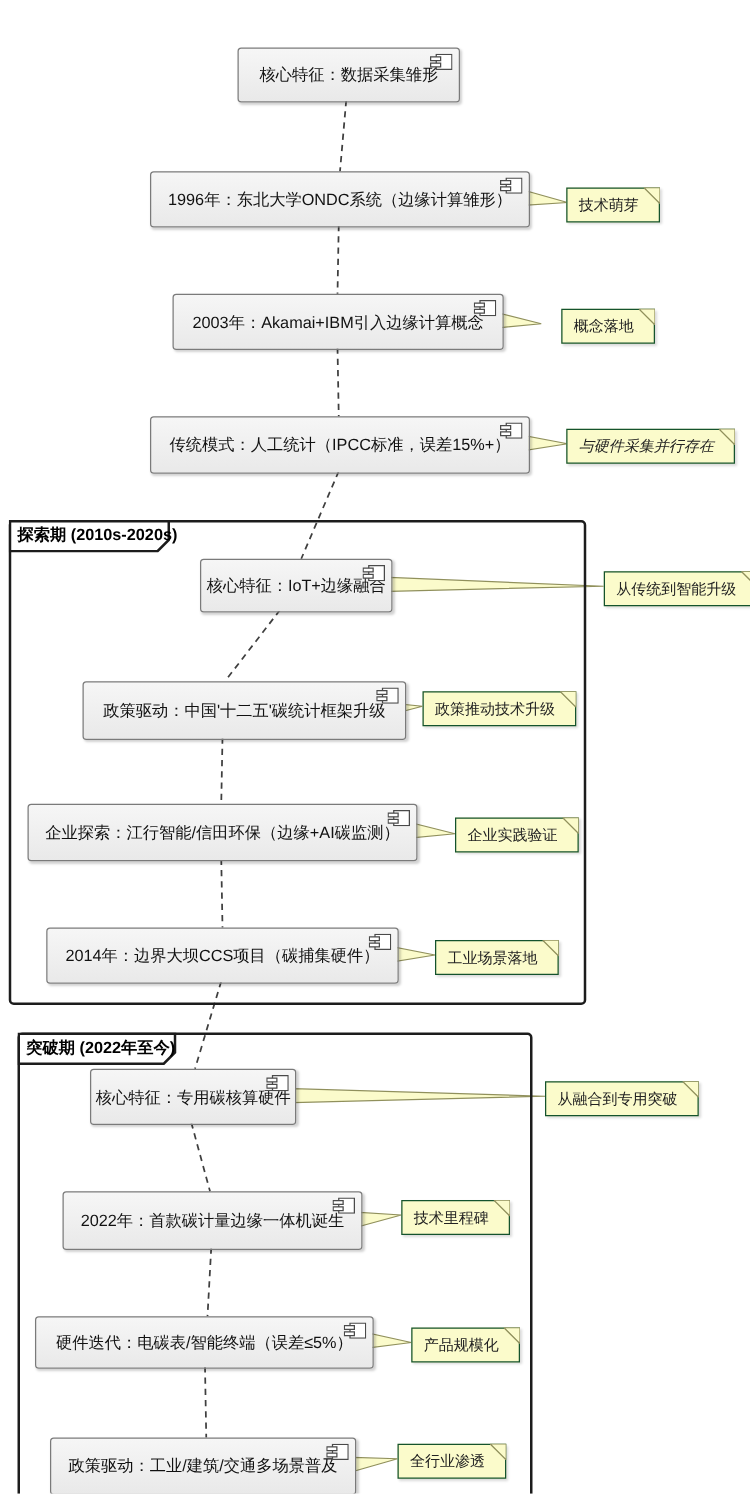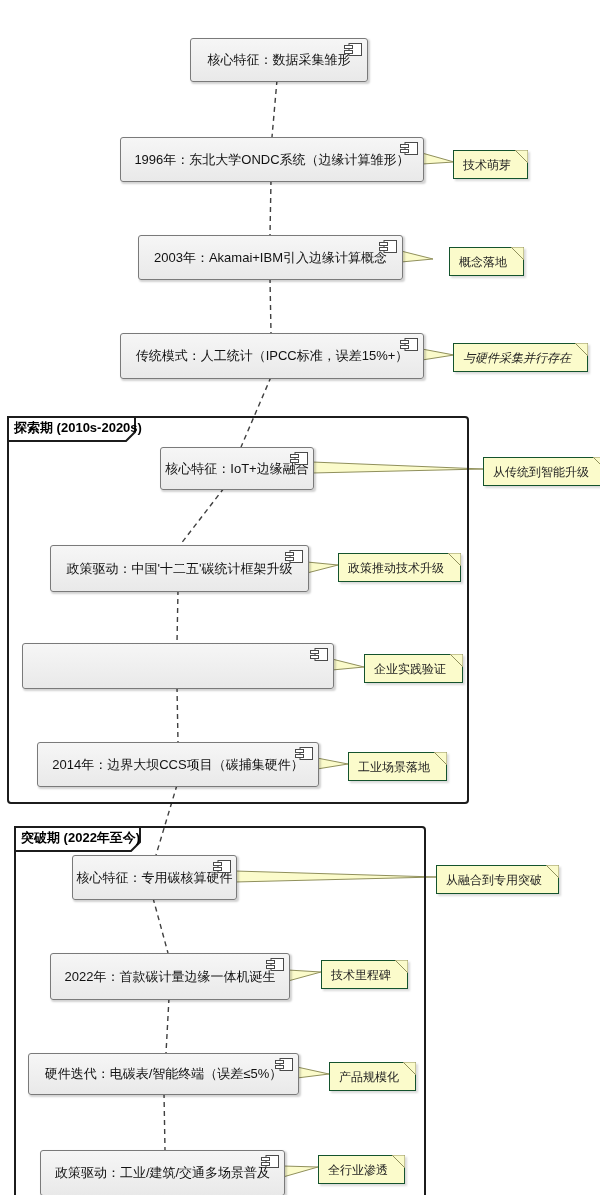--- a/index.html
+++ b/index.html
@@ -152,41 +152,42 @@
       </svg>
     <span class="node-label">核心特征：IoT+边缘融合</span>
   </div>
   <div class="note" style="left:483px; top:457px;">
     <svg class="fold" width="13" height="13">
         <path d="M0,0 L13,13 L13,0 Z" fill="#fbfbcb" stroke="#90905c"></path>
       </svg>
     <span class="note-label">从传统到智能升级</span>
   </div>
 
-  <div class="node" style="left:50px; top:545px; width:257px; height:45px;">
+  <div class="node" style="left:66px; top:545px; width:257px; height:45px;">
     <svg class="comp-icon" width="18" height="13" viewBox="0 0 18 13">
         <rect x="5" y="0.5" width="12.5" height="12" fill="#fff" stroke="#4a4a4a"></rect>
         <rect x="0.5" y="2.5" width="8" height="3" fill="#fff" stroke="#4a4a4a"></rect>
         <rect x="0.5" y="7.5" width="8" height="3" fill="#fff" stroke="#4a4a4a"></rect>
       </svg>
     <span class="node-label">政策驱动：中国'十二五'碳统计框架升级</span>
   </div>
   <div class="note" style="left:338px; top:553px;">
     <svg class="fold" width="13" height="13">
         <path d="M0,0 L13,13 L13,0 Z" fill="#fbfbcb" stroke="#90905c"></path>
       </svg>
     <span class="note-label">政策推动技术升级</span>
   </div>
 
   <div class="node" style="left:22px; top:643px; width:310px; height:44px;">
     <svg class="comp-icon" width="18" height="13" viewBox="0 0 18 13">
         <rect x="5" y="0.5" width="12.5" height="12" fill="#fff" stroke="#4a4a4a"></rect>
         <rect x="0.5" y="2.5" width="8" height="3" fill="#fff" stroke="#4a4a4a"></rect>
         <rect x="0.5" y="7.5" width="8" height="3" fill="#fff" stroke="#4a4a4a"></rect>
       </svg>
+    <span class="node-label">企业探索：江行智能/信田环保（边缘+AI碳监测）</span>
   </div>
   <div class="note" style="left:364px; top:654px;">
     <svg class="fold" width="13" height="13">
         <path d="M0,0 L13,13 L13,0 Z" fill="#fbfbcb" stroke="#90905c"></path>
       </svg>
     <span class="note-label">企业实践验证</span>
   </div>
 
   <div class="node" style="left:37px; top:742px; width:280px; height:43px;">
     <svg class="comp-icon" width="18" height="13" viewBox="0 0 18 13">

